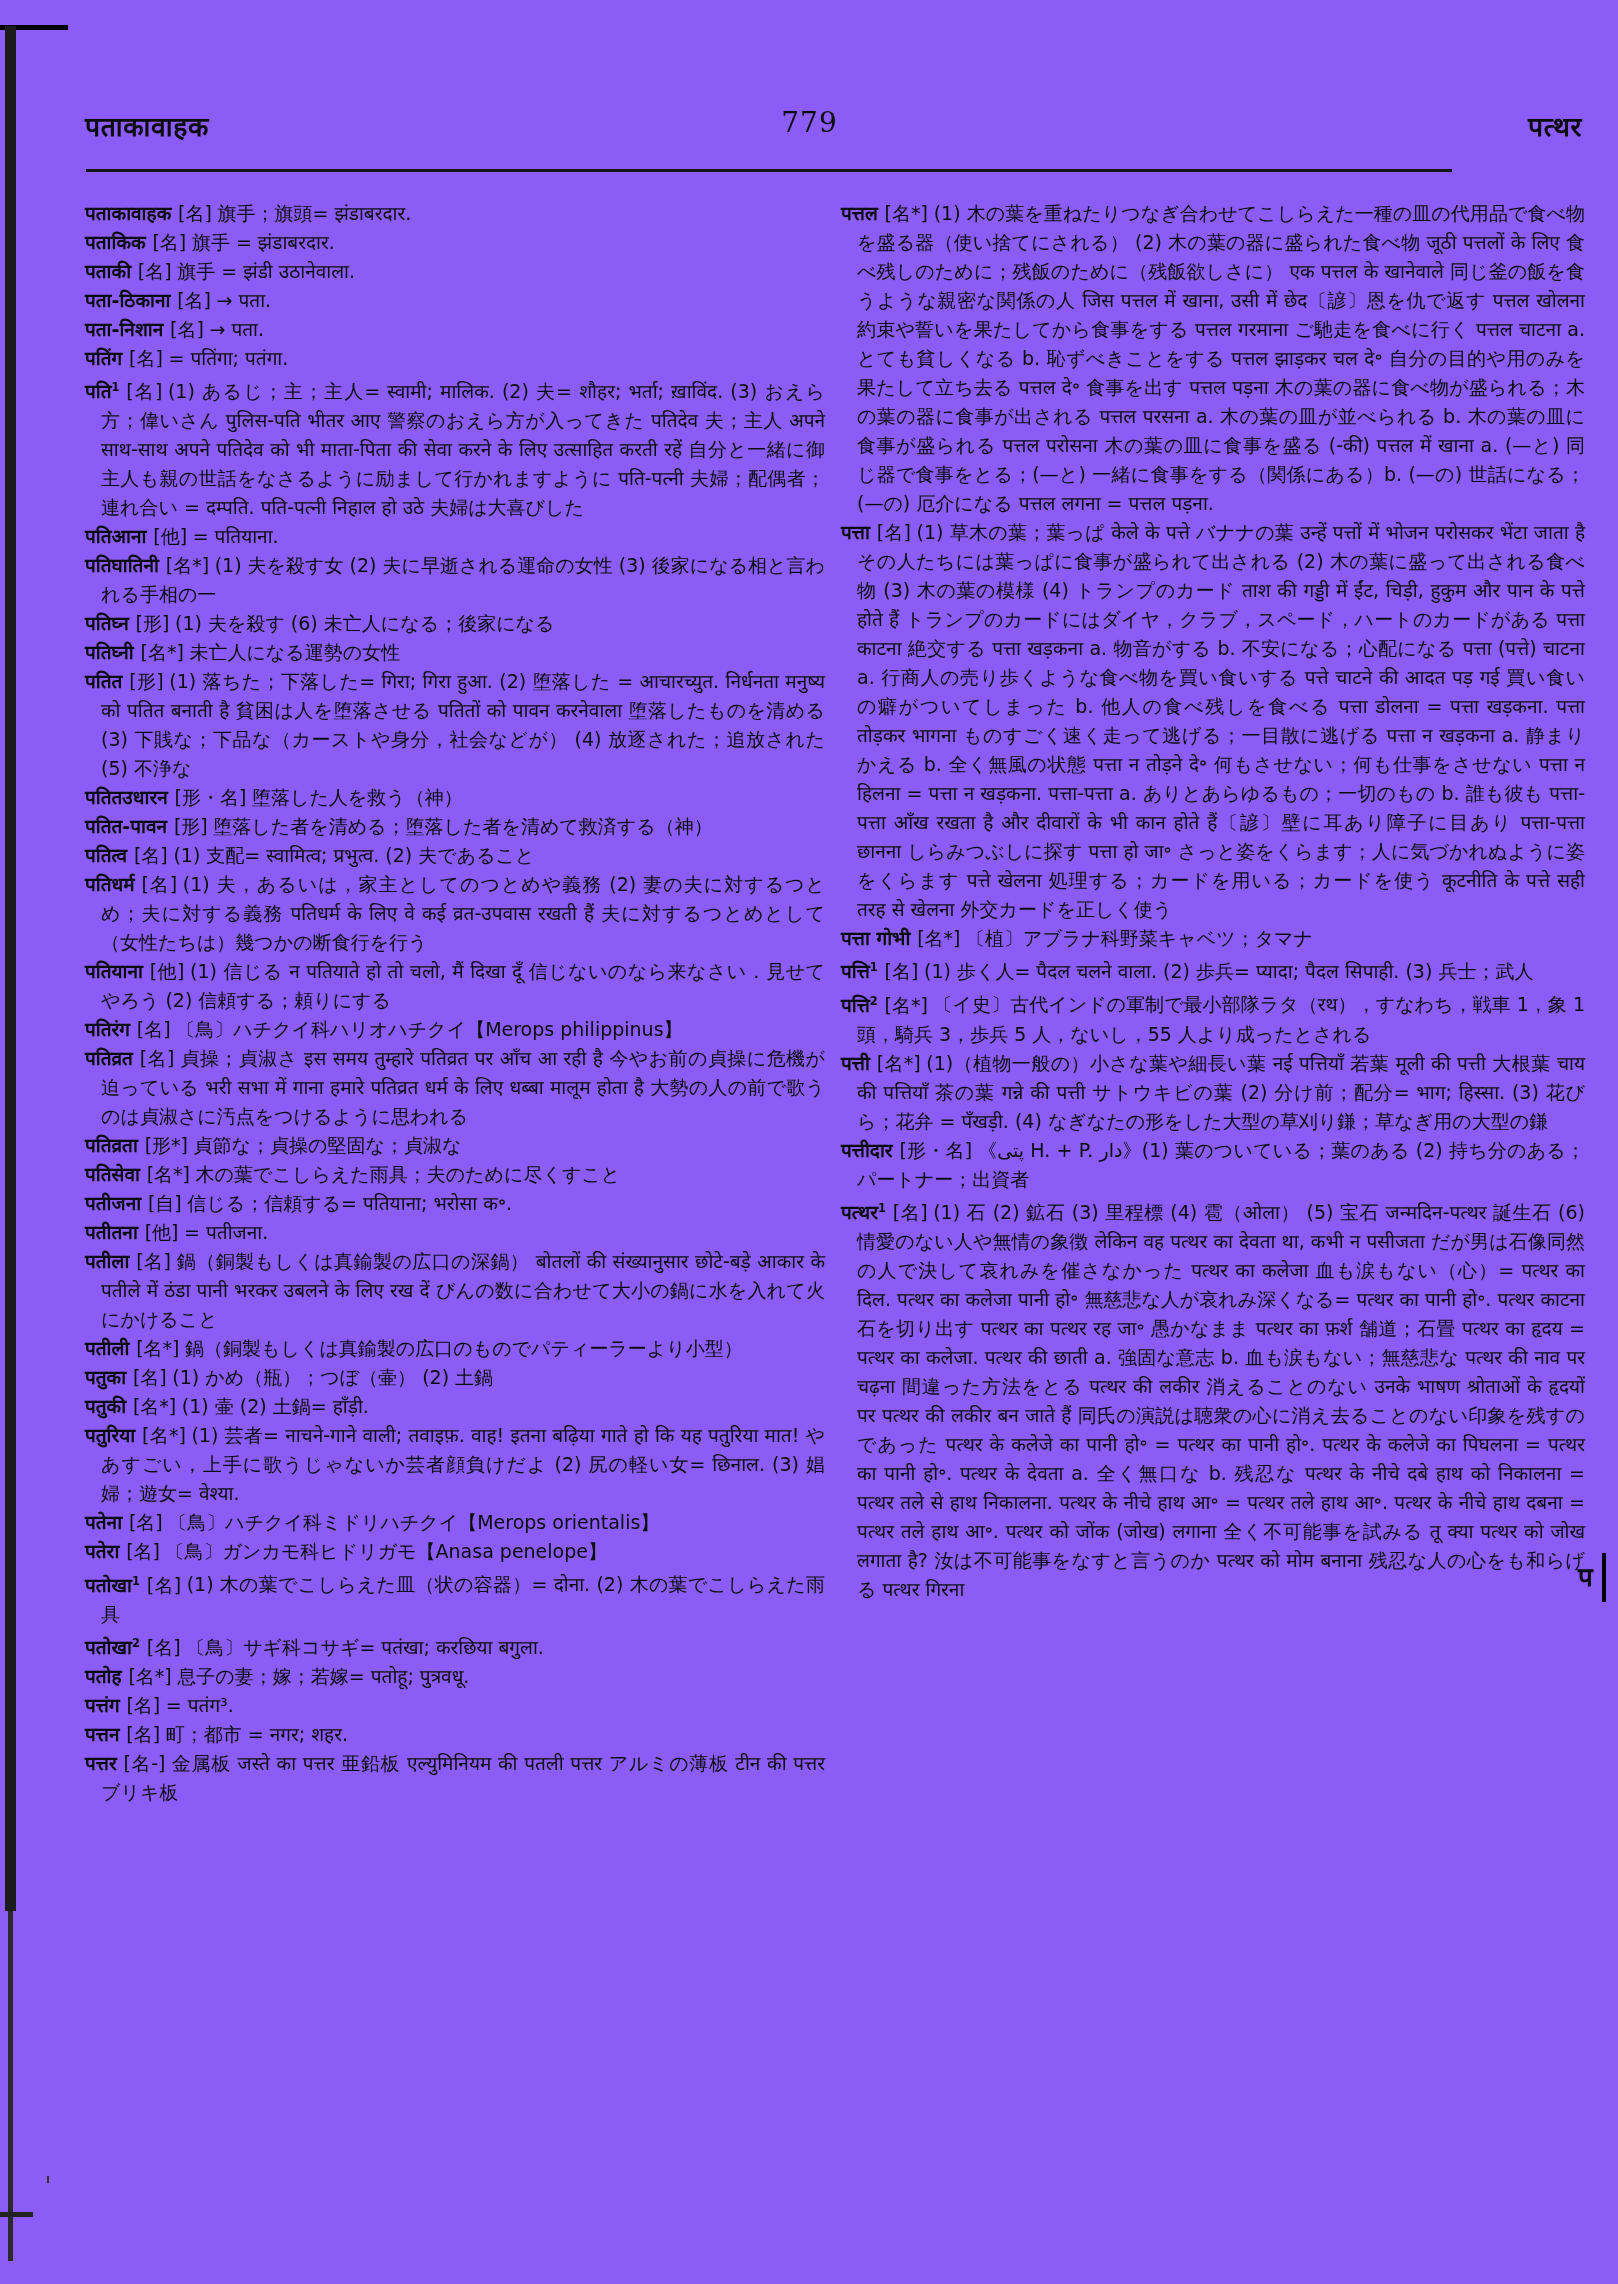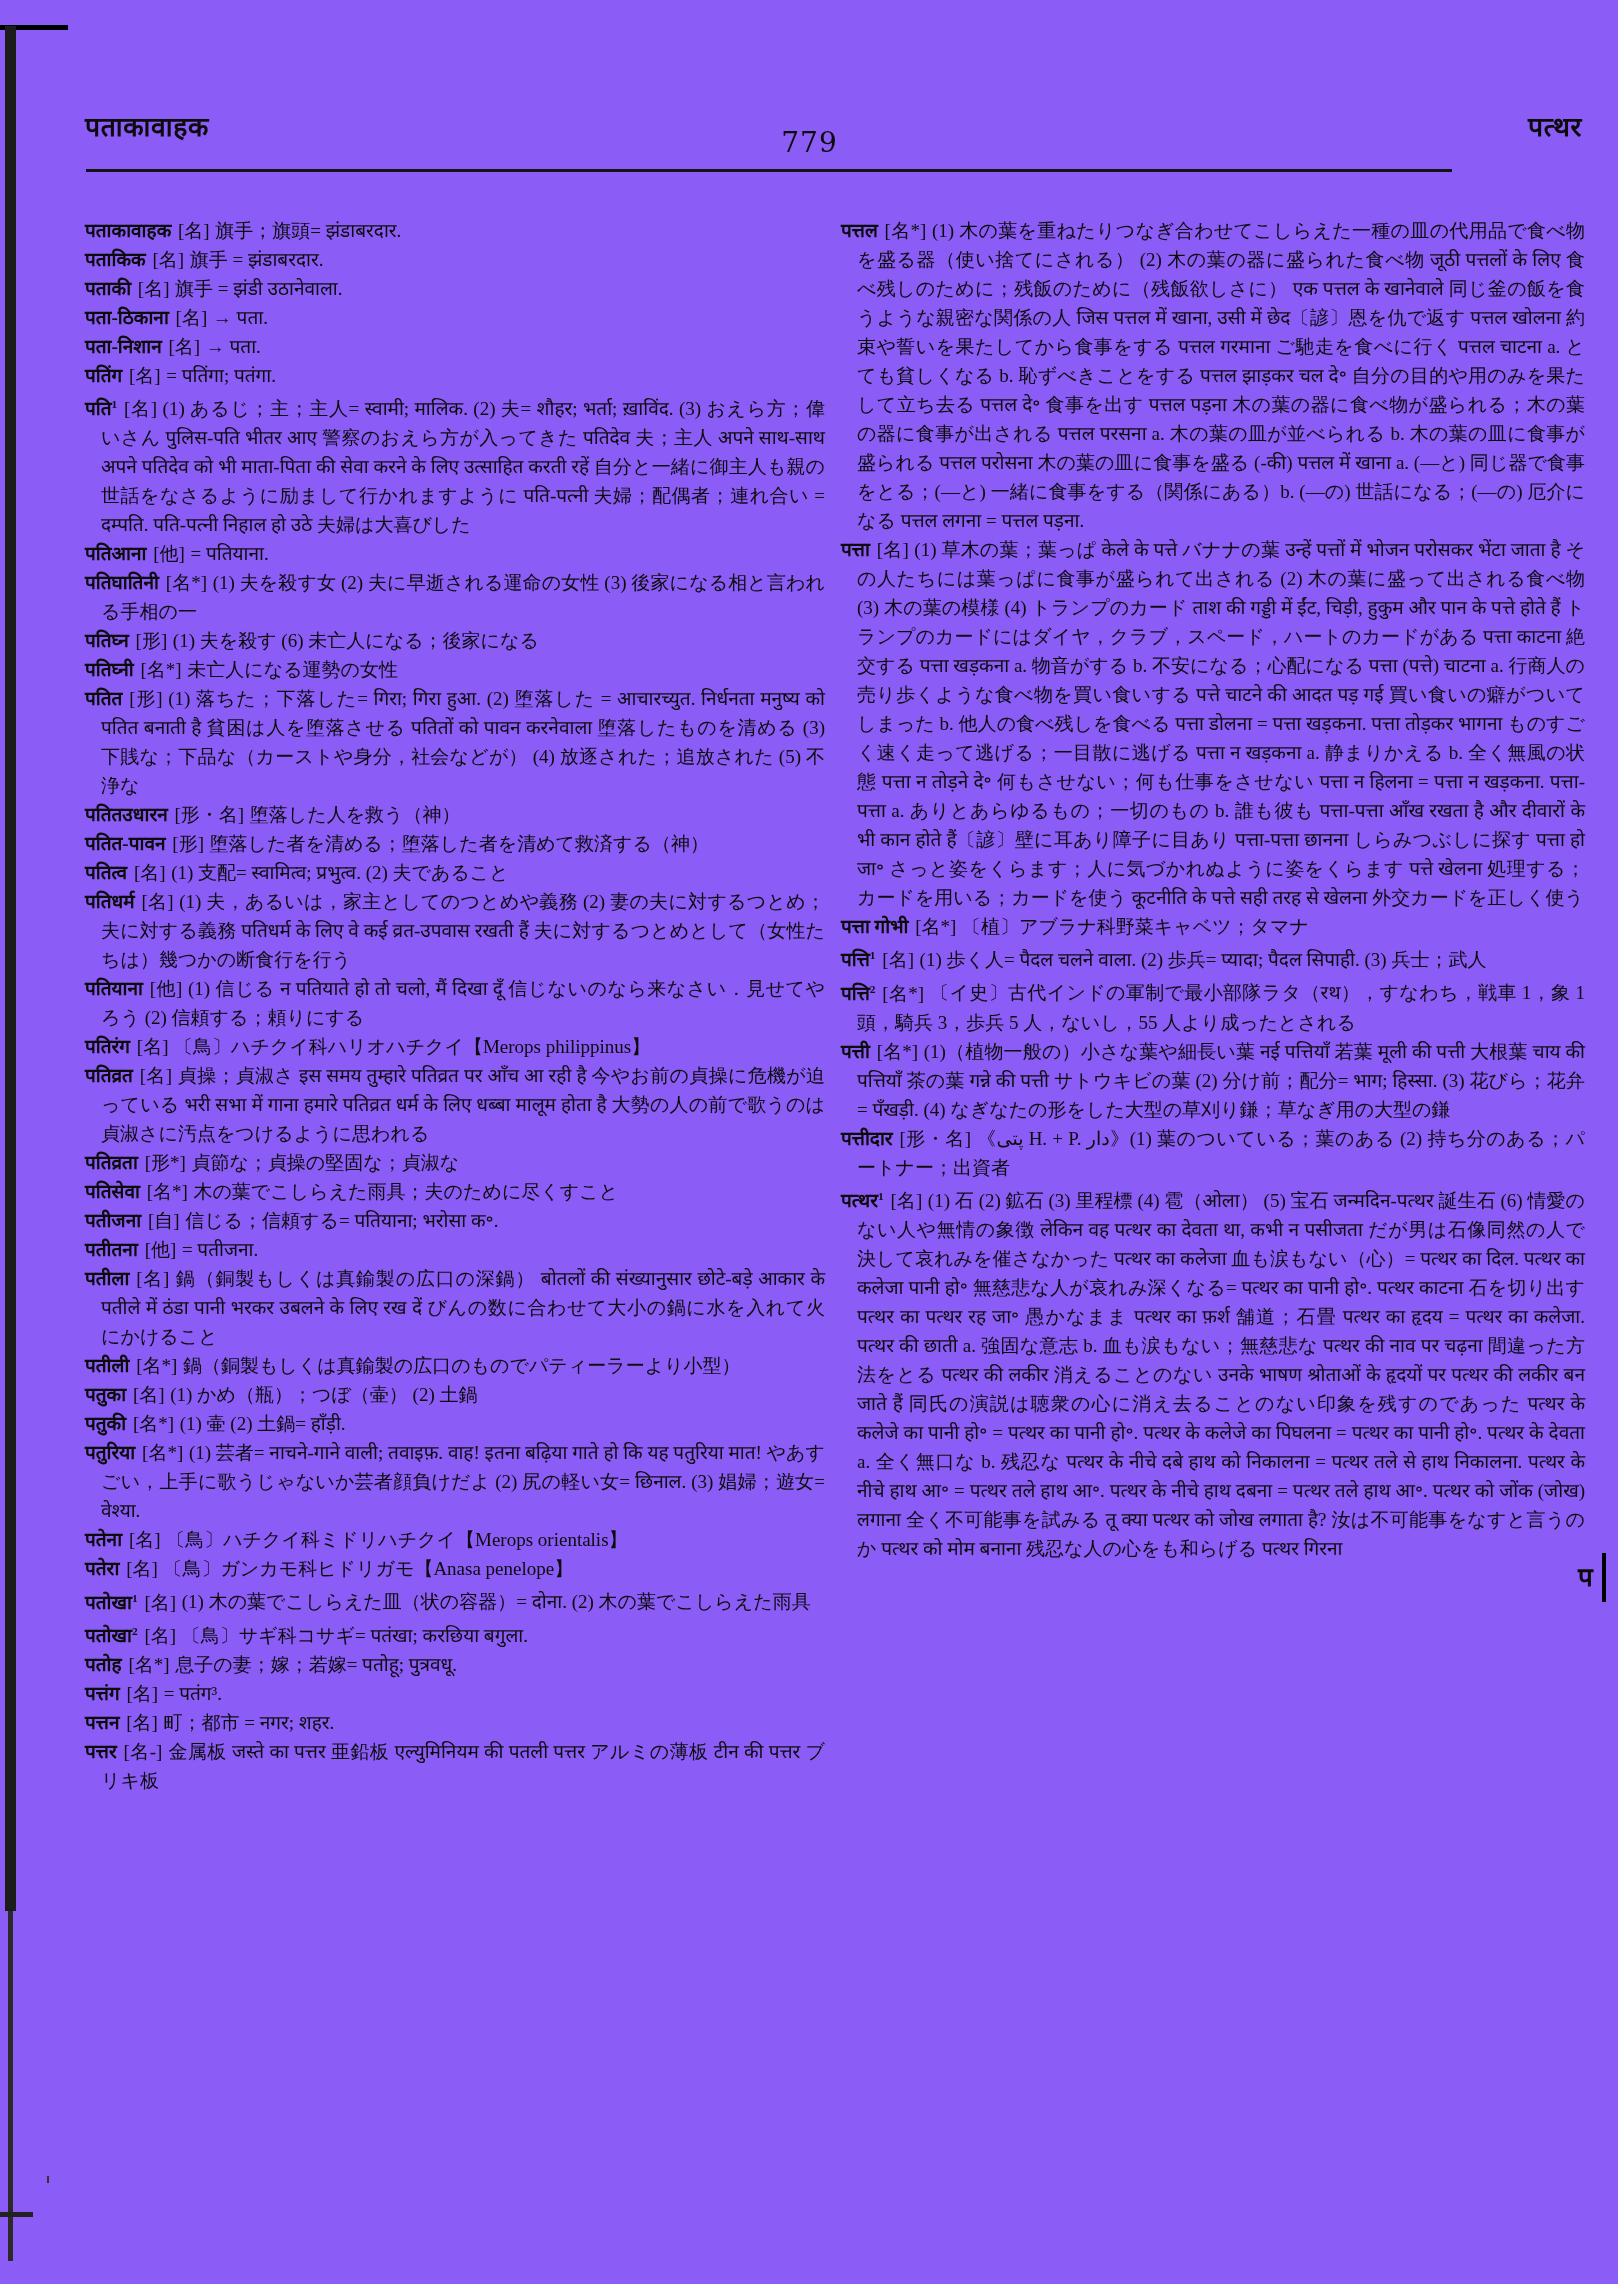--- a/index.html
+++ b/index.html
@@ -16,29 +16,28 @@
   .edge-bar2{position:absolute;left:8px;top:1911px;width:5.1px;height:350px;background:#2a2a2a;}
   .top-line{position:absolute;left:0;top:25px;width:68px;height:5.1px;background:#000;}
   .speck1{position:absolute;left:0px;top:2212px;width:33px;height:4.5px;background:#222;}
   .speck2{position:absolute;left:47px;top:2176px;width:2.3px;height:6.8px;background:#333;}
   
   .running-head{position:absolute;top:108px;font-size:26.5px;font-weight:bold;letter-spacing:0.6px;}
   .rh-left{left:85px;}
   .rh-right{right:37px;}
   .page-number{
     position:absolute;left:0;right:0;top:106px;text-align:center;
-    font-family:"DejaVu Serif",serif;font-size:28px;letter-spacing:1.1px;margin-top:20px;
+    font-family:"DejaVu Serif",serif;font-size:28px;letter-spacing:1.1px;
   }
   .header-rule{position:absolute;left:86px;top:169px;width:1366px;height:2.8px;background:#141414;}
   
   .col{
-    position:absolute;top:216px;
+    position:absolute;top:199px;
     font-size:19px;line-height:29px;
     text-align:justify;
-    font-family:Liberation Serif, serif;
   }
   .col-left{left:85px;width:740px;}
   .col-right{left:841px;width:744px;}
   .entry{margin:0;padding-left:16px;text-indent:-16px;}
   .head{font-weight:bold;padding-right:6.8px;}
   .head sup{font-size:60%;font-weight:bold;}
   .pos{padding-right:5.6px;}
   
   .thumb-tab{
     position:absolute;left:1578px;top:1553px;

